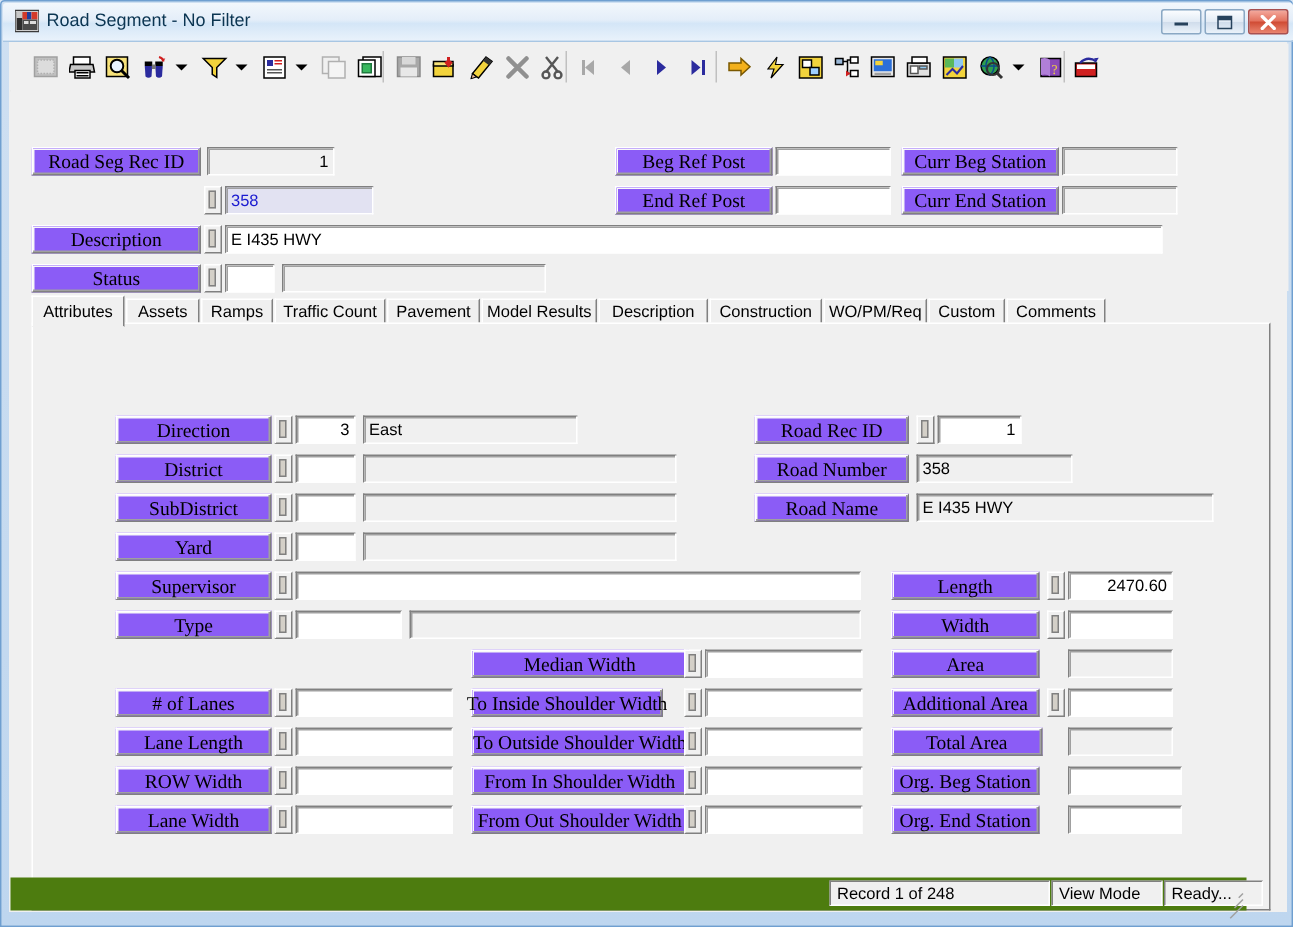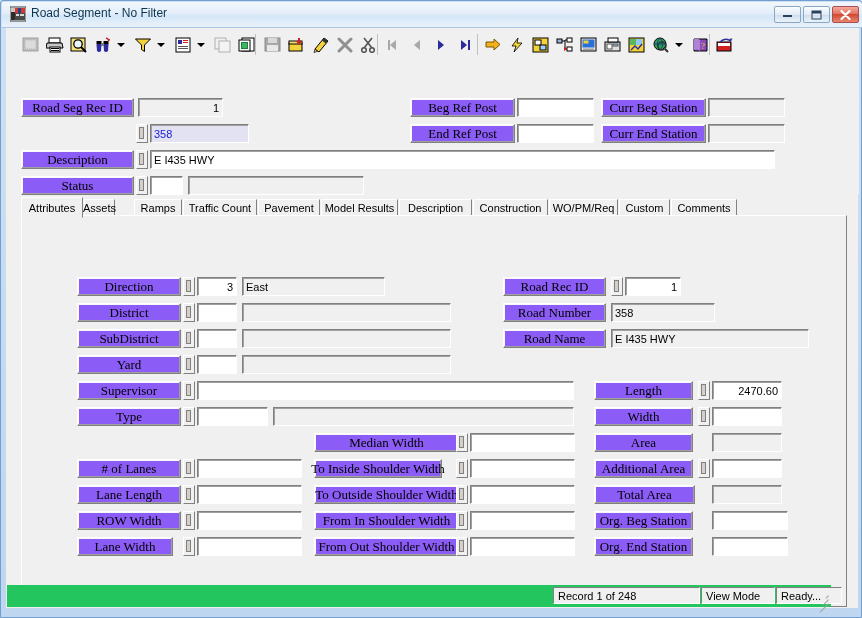--- a/index.html
+++ b/index.html
@@ -143,21 +143,21 @@
   #tabpanel{
     position:absolute;left:14px;top:186px;width:826px;height:392px;
     box-sizing:border-box;
     background:#f0f0f0;
     border:1px solid;
     border-color:#ffffff #808080 #808080 #ffffff;
   }
 
   
   #statusbar{
-    position:absolute;left:0;bottom:0;width:824px;height:22px;background:#22c55e;
+    position:absolute;left:0;bottom:0;width:824px;height:22px;background:#4d7c0f;
   }
   .sbox{
     position:absolute;top:2px;height:17px;box-sizing:border-box;
     border:1px solid;border-color:#808080 #ffffff #ffffff #808080;
     background:#f0f0f0;
     display:flex;align-items:center;padding:0 4px;
     font-size:11px;color:#000;white-space:nowrap;
   }
   #grip{
     position:absolute;right:2px;bottom:2px;width:14px;height:14px;
@@ -447,21 +447,21 @@
       <div class="fld" style="left:143px;top:90px;width:625px">E I435 HWY</div>
 
       <div class="lbl" style="left:14px;top:116px;width:113px">Status</div>
       <div class="spin" style="left:129px;top:116px"></div>
       <div class="fld" style="left:143px;top:116px;width:33px"></div>
       <div class="fld ro" style="left:181px;top:116px;width:176px"></div>
     </div>
 
     <div id="tabstrip">
       <div class="tab active" style="left:0px;width:62px">Attributes</div>
-      <div class="tab" style="left:63px;width:31px">Assets</div>
+      <div class="tab" style="left:63px;width:49px">Assets</div>
       <div class="tab" style="left:113px;width:48px">Ramps</div>
       <div class="tab" style="left:162px;width:74px">Traffic Count</div>
       <div class="tab" style="left:237px;width:62px">Pavement</div>
       <div class="tab" style="left:300px;width:77px">Model Results</div>
       <div class="tab" style="left:378px;width:73px">Description</div>
       <div class="tab" style="left:452px;width:75px">Construction</div>
       <div class="tab" style="left:528px;width:69px">WO/PM/Req</div>
       <div class="tab" style="left:598px;width:51px">Custom</div>
       <div class="tab" style="left:650px;width:66px">Comments</div>
     </div>
@@ -502,21 +502,21 @@
       <div class="fld" style="left:175px;top:243px;width:105px"></div>
 
       <div class="lbl" style="left:55px;top:269px;width:104px">Lane Length</div>
       <div class="spin" style="left:161px;top:269px"></div>
       <div class="fld" style="left:175px;top:269px;width:105px"></div>
 
       <div class="lbl" style="left:55px;top:295px;width:104px">ROW Width</div>
       <div class="spin" style="left:161px;top:295px"></div>
       <div class="fld" style="left:175px;top:295px;width:105px"></div>
 
-      <div class="lbl" style="left:55px;top:321px;width:96px">Lane Width</div>
+      <div class="lbl" style="left:55px;top:321px;width:104px">Lane Width</div>
       <div class="spin" style="left:161px;top:321px"></div>
       <div class="fld" style="left:175px;top:321px;width:105px"></div>
 
       <div class="lbl" style="left:292px;top:217px;width:145px">Median Width</div>
       <div class="spin" style="left:434px;top:217px"></div>
       <div class="fld" style="left:448px;top:217px;width:105px"></div>
 
       <div class="lbl" style="left:292px;top:243px;width:128px">To Inside Shoulder Width</div>
       <div class="spin" style="left:434px;top:243px"></div>
       <div class="fld" style="left:448px;top:243px;width:105px"></div>

